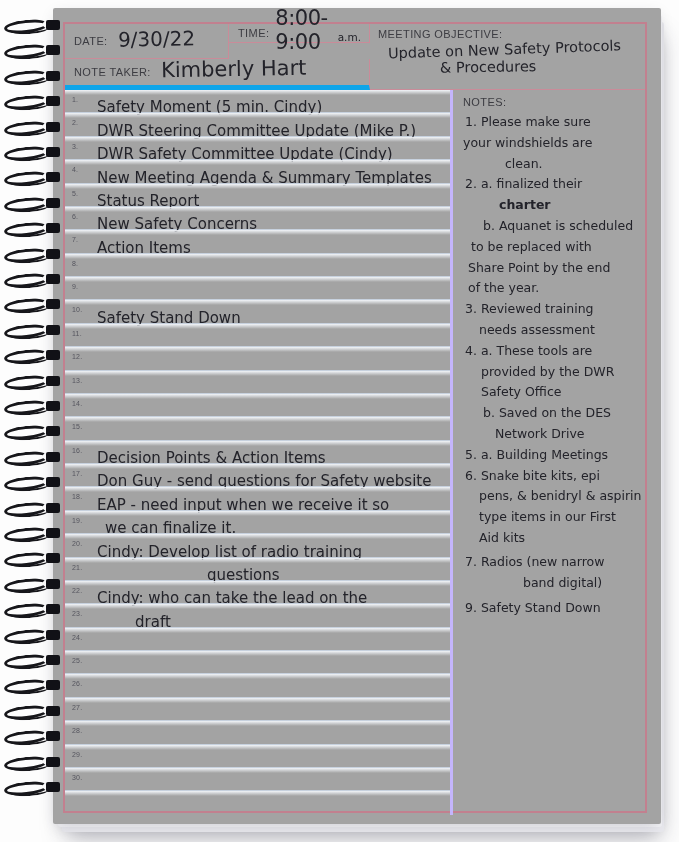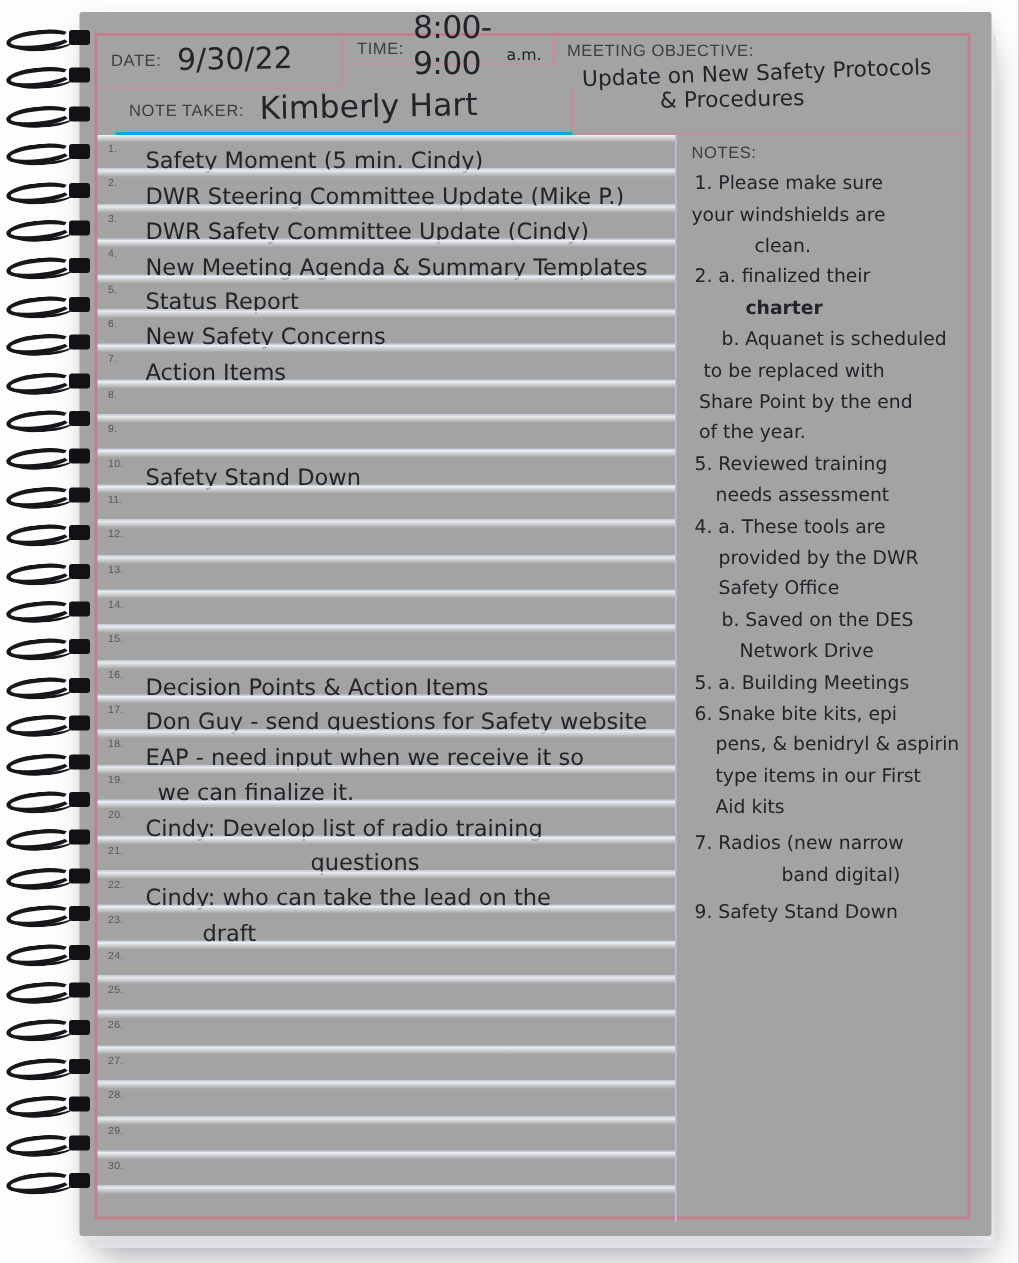--- a/index.html
+++ b/index.html
@@ -27,21 +27,21 @@
   .template-box {
     position: absolute; left: 10px; top: 14px; width: 584px; height: 791px;
     border: 2px solid #c2808f;
   }
 
   
   .cell { position: absolute; overflow: visible; }
   .cell-date      { left: 0;   top: 0;  width: 164px; height: 35px; border-right: 1px solid #ca8b99; border-bottom: 1px solid #ca8b99; }
   .cell-time      { left: 164px; top: 0; width: 141px; height: 19px; border-right: 1px solid #ca8b99; border-bottom: 1px solid #ca8b99; }
   .cell-objective { left: 305px; top: 0; width: 275px; height: 66px; border-bottom: 1px solid #ca8b99; }
-  .cell-notetaker { left: 12px; top: 35px; width: 305px; height: 31px; border-right: 1px solid #ca8b99; border-bottom: 2px solid #0ea5e9; }
+  .cell-notetaker { left: 0; top: 35px; width: 305px; height: 31px; border-right: 1px solid #ca8b99; border-bottom: 5px solid #0ea5e9; }
 
   .plabel { font-size: 11px; color: #3c3c42; letter-spacing: .4px; }
   .hand { font-family: "DejaVu Sans", sans-serif; color: #23232a; }
 
   .cell-date, .cell-time, .cell-notetaker { display: flex; align-items: center; padding-left: 9px; }
   .hand-date { font-size: 20px; margin-left: 10px; transform: translateY(-2px) rotate(-1deg); }
   .hand-time { font-size: 21px; margin-left: 6px; transform: translateY(-3px); letter-spacing: -.5px; }
   .hand-ampm { position: absolute; right: 8px; bottom: -1px; font-size: 10.5px; }
   .hand-notetaker { font-size: 21px; margin-left: 10px; transform: translateY(-3px) rotate(-1deg); }
 
@@ -52,21 +52,21 @@
   
   .body-area { position: absolute; left: 0; top: 66px; width: 580px; height: 725px; }
   .agenda-col { position: absolute; left: 0; top: 0; width: 385px; height: 725px; }
   .row { position: relative; height: 23.39px; border-bottom: 1px solid #c7d1de;
          background: linear-gradient(180deg, #f2f5f9 0, rgba(255,255,255,0) 5px); }
   .row:last-child { border-bottom: none; }
   .row .num { position: absolute; left: 7px; top: 6px; font-size: 7px; color: #55555e; letter-spacing: .2px; }
   .row .txt { position: absolute; left: 32px; bottom: -4px; font-size: 15px; white-space: nowrap; }
 
   .notes-col { position: absolute; left: 385px; top: 0; width: 195px; height: 725px;
-               border-left: 1px solid #c4b5fd; padding: 6px 0 0 10px; }
+               border-left: 3px solid #c4b5fd; padding: 6px 0 0 10px; }
   .notes-label { font-size: 11px; color: #3c3c42; letter-spacing: .4px; margin-bottom: 4px; }
   .note-line { font-size: 12.5px; line-height: 20.8px; white-space: nowrap;
                font-family: "DejaVu Sans", sans-serif; color: #23232a; }
 
   
   .coils { position: absolute; left: 0; top: 18px; width: 70px; height: 810px; z-index: 5; }
   .coil { position: absolute; left: 4px; width: 56px; height: 18px; }
   .coil-loop {
     position: absolute; left: 0; top: 2px; width: 44px; height: 13px;
     border: 3px solid #17171b; border-right-color: transparent;
@@ -244,21 +244,21 @@
           <div id="notes-lines">
               <div class="note-line" style="padding-left: 2px;">1. Please make sure</div>
               <div class="note-line" style="padding-left: 0px;">your windshields are</div>
               <div class="note-line" style="padding-left: 42px;">clean.</div>
               <div class="note-line" style="padding-left: 2px;">2. a. finalized their</div>
               <div class="note-line" style="padding-left: 36px; font-weight: bold;">charter</div>
               <div class="note-line" style="padding-left: 20px;">b. Aquanet is scheduled</div>
               <div class="note-line" style="padding-left: 8px;">to be replaced with</div>
               <div class="note-line" style="padding-left: 5px;">Share Point by the end</div>
               <div class="note-line" style="padding-left: 5px;">of the year.</div>
-              <div class="note-line" style="padding-left: 2px;">5. Reviewed training</div>
+              <div class="note-line" style="padding-left: 2px;">3. Reviewed training</div>
               <div class="note-line" style="padding-left: 16px;">needs assessment</div>
               <div class="note-line" style="padding-left: 2px;">4. a. These tools are</div>
               <div class="note-line" style="padding-left: 18px;">provided by the DWR</div>
               <div class="note-line" style="padding-left: 18px;">Safety Office</div>
               <div class="note-line" style="padding-left: 20px;">b. Saved on the DES</div>
               <div class="note-line" style="padding-left: 32px;">Network Drive</div>
               <div class="note-line" style="padding-left: 2px;">5. a. Building Meetings</div>
               <div class="note-line" style="padding-left: 2px;">6. Snake bite kits, epi</div>
               <div class="note-line" style="padding-left: 16px;">pens, &amp; benidryl &amp; aspirin</div>
               <div class="note-line" style="padding-left: 16px;">type items in our First</div>

